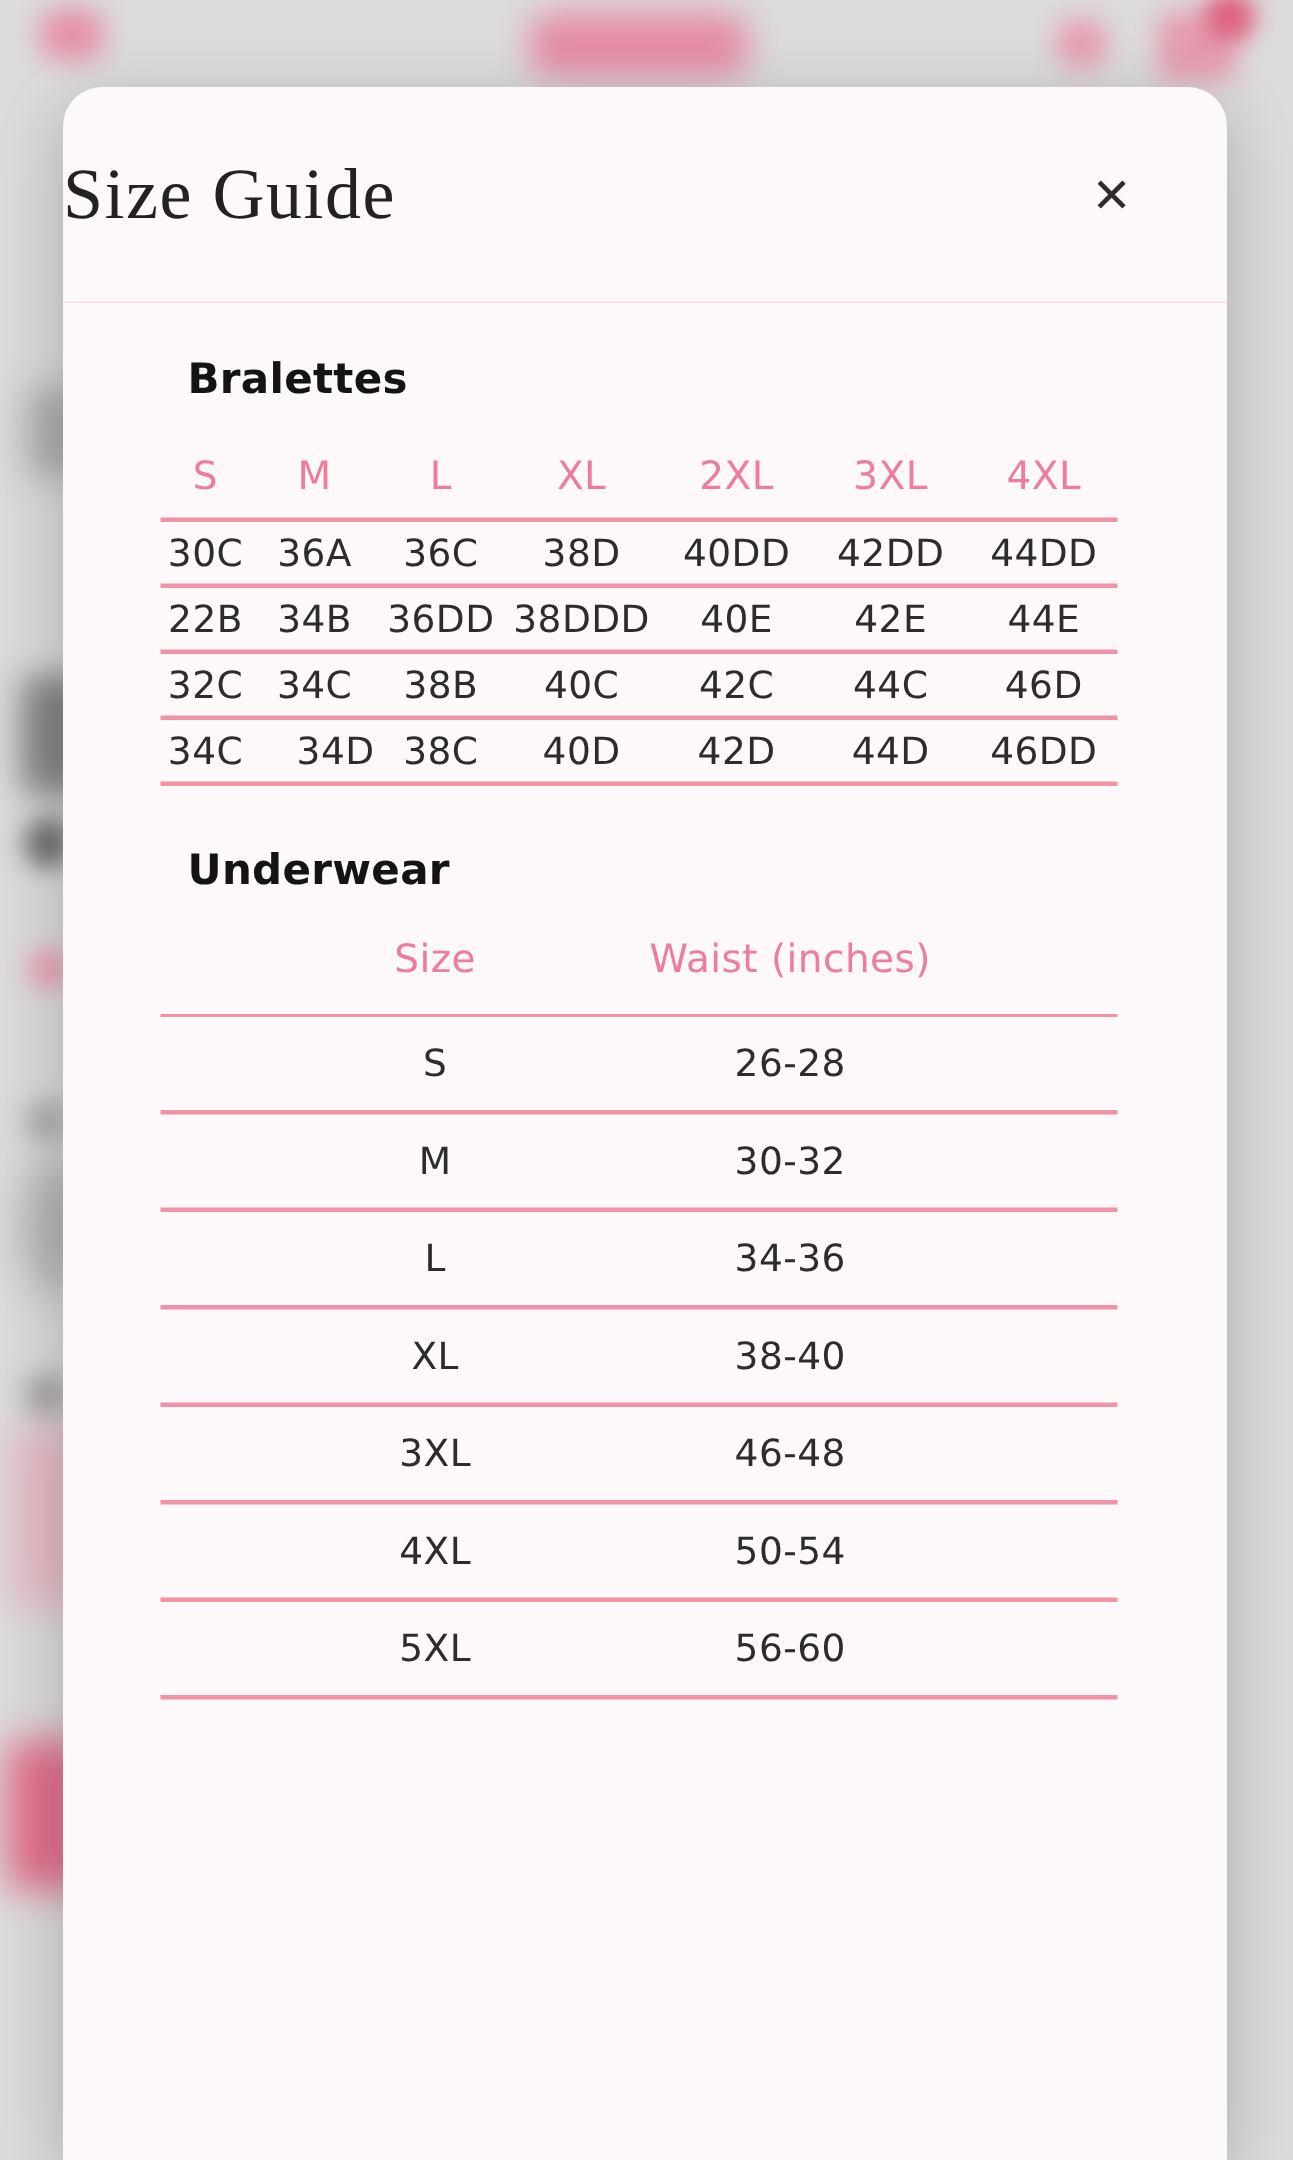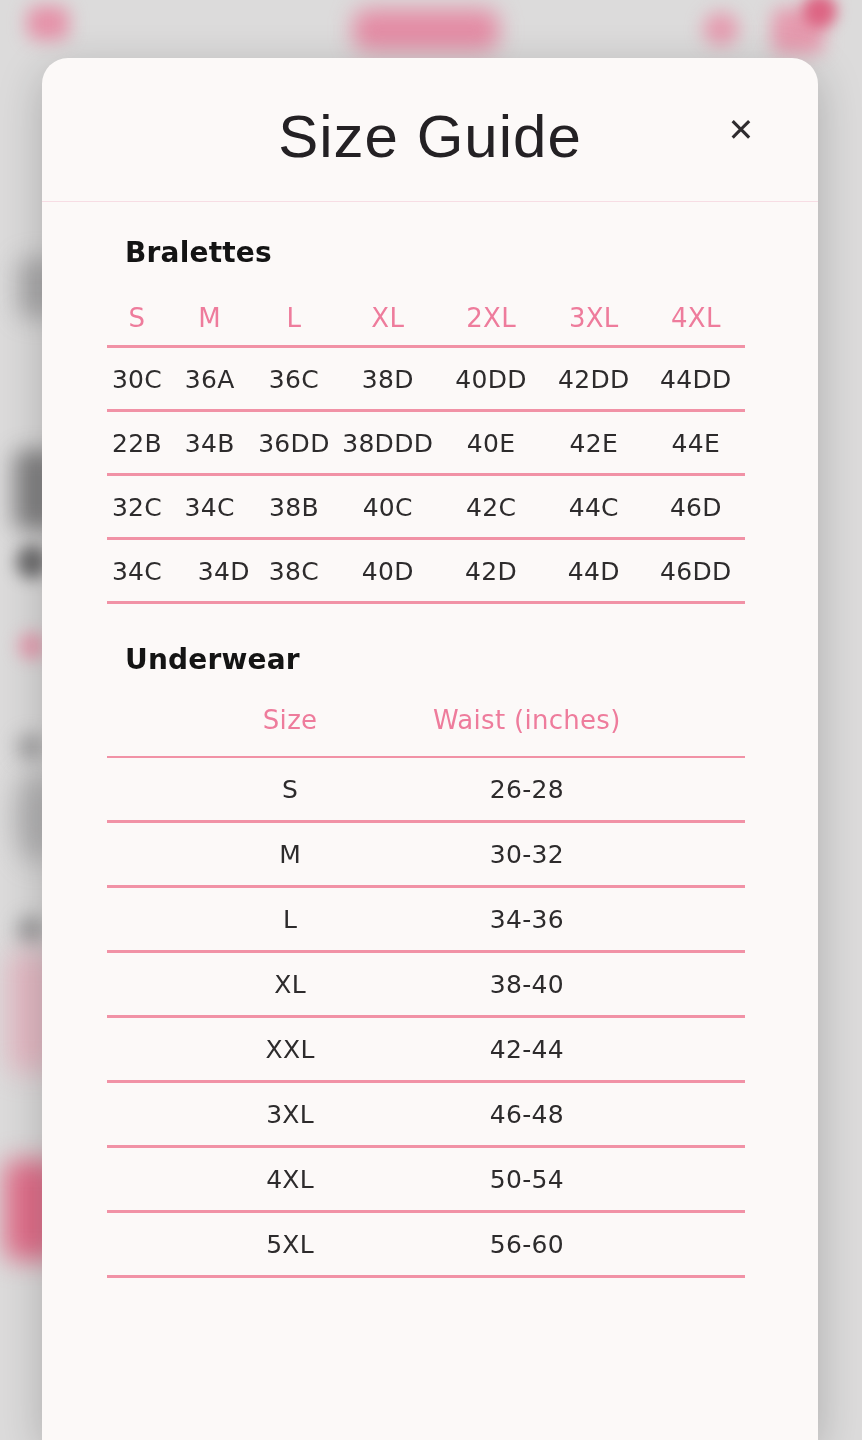--- a/index.html
+++ b/index.html
@@ -33,23 +33,23 @@
   .modal {
     position:absolute; left:42px; top:58px; width:776px; height:1382px;
     background:#fcf9f8; border-radius:26px 26px 0 0;
     box-shadow:0 12px 45px rgba(0,0,0,.22);
   }
   .modal-header {
     position:relative; height:144px;
     border-bottom:1px solid #f7dde4;
   }
   .modal-title {
-    position:absolute; left:0; right:0; top:44px; text-align:center;
-    font-family:Liberation Sans, sans-serif;
-    font-size:60px; font-weight:500; color:#242124; letter-spacing:1px;
+    position:absolute; left:0; right:0; top:44px; 
+    font-family:Liberation Serif, serif;
+    font-size:48px; font-weight:500; color:#242124; letter-spacing:1px;
   }
   .close-btn {
     position:absolute; right:55px; top:50px;
     width:44px; height:44px; border:none; background:transparent;
     font-size:32px; font-weight:300; color:#2f2c2f; cursor:pointer;
     line-height:44px; text-align:center; padding:0;
     font-family:"DejaVu Sans",sans-serif;
   }
 
   .section-heading {
@@ -59,21 +59,21 @@
   .section-heading.uw { margin-top:39px; }
 
   .size-table { margin-left:65px; width:638px; }
   .t-row { position:relative; border-bottom:3px solid var(--line-pink); }
   .t-cell {
     position:absolute; top:50%; transform:translate(-50%,-50%);
     white-space:nowrap; font-size:25px; color:#2d2b2c; letter-spacing:.3px;
   }
   .t-cell.pink { color:var(--accent-pink); font-size:26px; }
 
-  .bral .t-row { height:64px; }
+  .bral .t-row { height:44px; }
   .bral .t-row.t-head { height:58px; border-bottom-width:3px; }
   .bral { margin-top:21px; }
 
   .uw-table .t-row { height:65px; }
   .uw-table .t-row.t-head { height:74px; border-bottom-width:2px; }
   .uw-table { margin-top:8px; }
 </style>
 </head>
 <body>
 
@@ -165,24 +165,20 @@
       </div>
       <div class="t-row">
         <span class="t-cell" style="left: 28.7%;">L</span>
         <span class="t-cell" style="left: 65.8%;">34-36</span>
       </div>
       <div class="t-row">
         <span class="t-cell" style="left: 28.7%;">XL</span>
         <span class="t-cell" style="left: 65.8%;">38-40</span>
       </div>
       <div class="t-row">
-        <span class="t-cell" style="left: 28.7%;">XXL</span>
-        <span class="t-cell" style="left: 65.8%;">42-44</span>
-      </div>
-      <div class="t-row">
         <span class="t-cell" style="left: 28.7%;">3XL</span>
         <span class="t-cell" style="left: 65.8%;">46-48</span>
       </div>
       <div class="t-row">
         <span class="t-cell" style="left: 28.7%;">4XL</span>
         <span class="t-cell" style="left: 65.8%;">50-54</span>
       </div>
       <div class="t-row">
         <span class="t-cell" style="left: 28.7%;">5XL</span>
         <span class="t-cell" style="left: 65.8%;">56-60</span>

